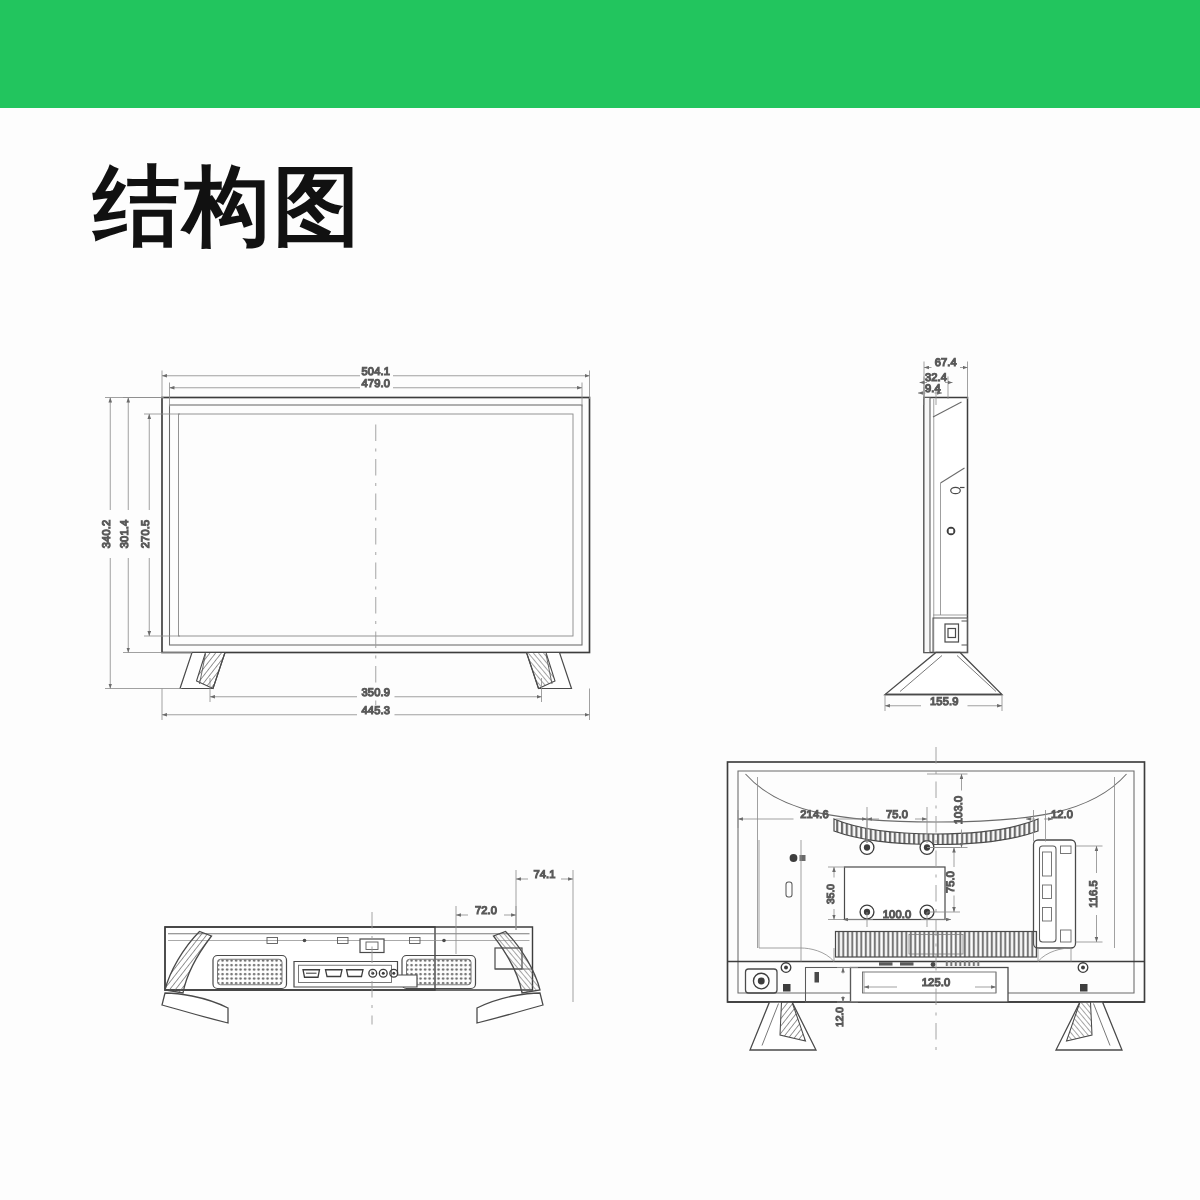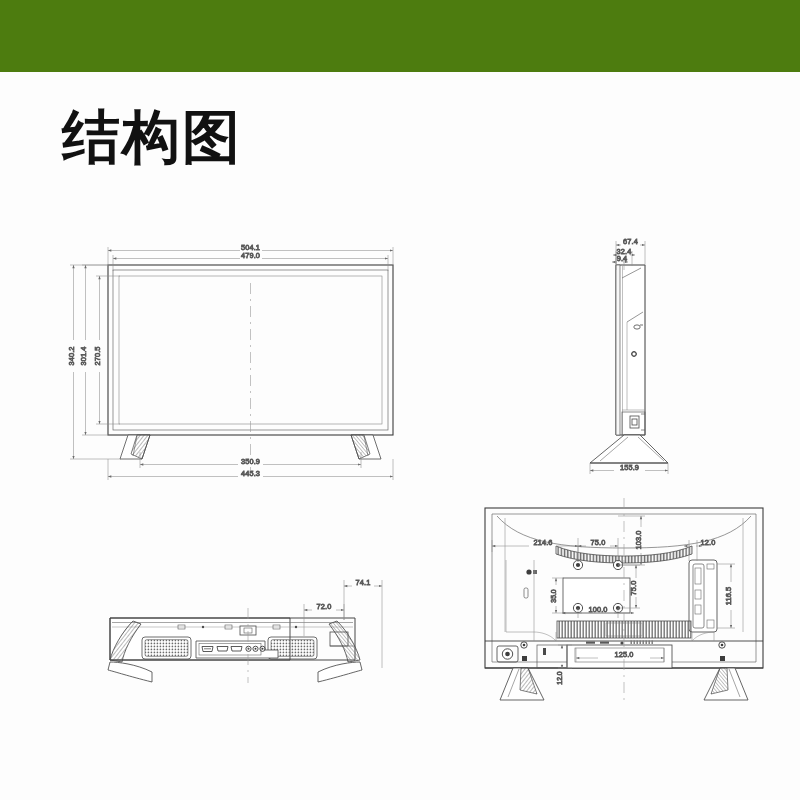--- a/index.html
+++ b/index.html
@@ -12,21 +12,21 @@
     height: 800px;
     font-family: "Liberation Sans", sans-serif;
     position: relative;
     overflow: hidden;
   }
   #page {
     position: absolute;
     left: 0; top: 0;
     width: 800px;
     height: 800px;
-    background: #4d7c0f;
+    background: #22c55e;
   }
   
   #wash {
     position: absolute;
     left: 0; top: 72px;
     width: 800px; height: 728px;
     background: #fdfdfd;
     pointer-events: none;
   }
   #title {

